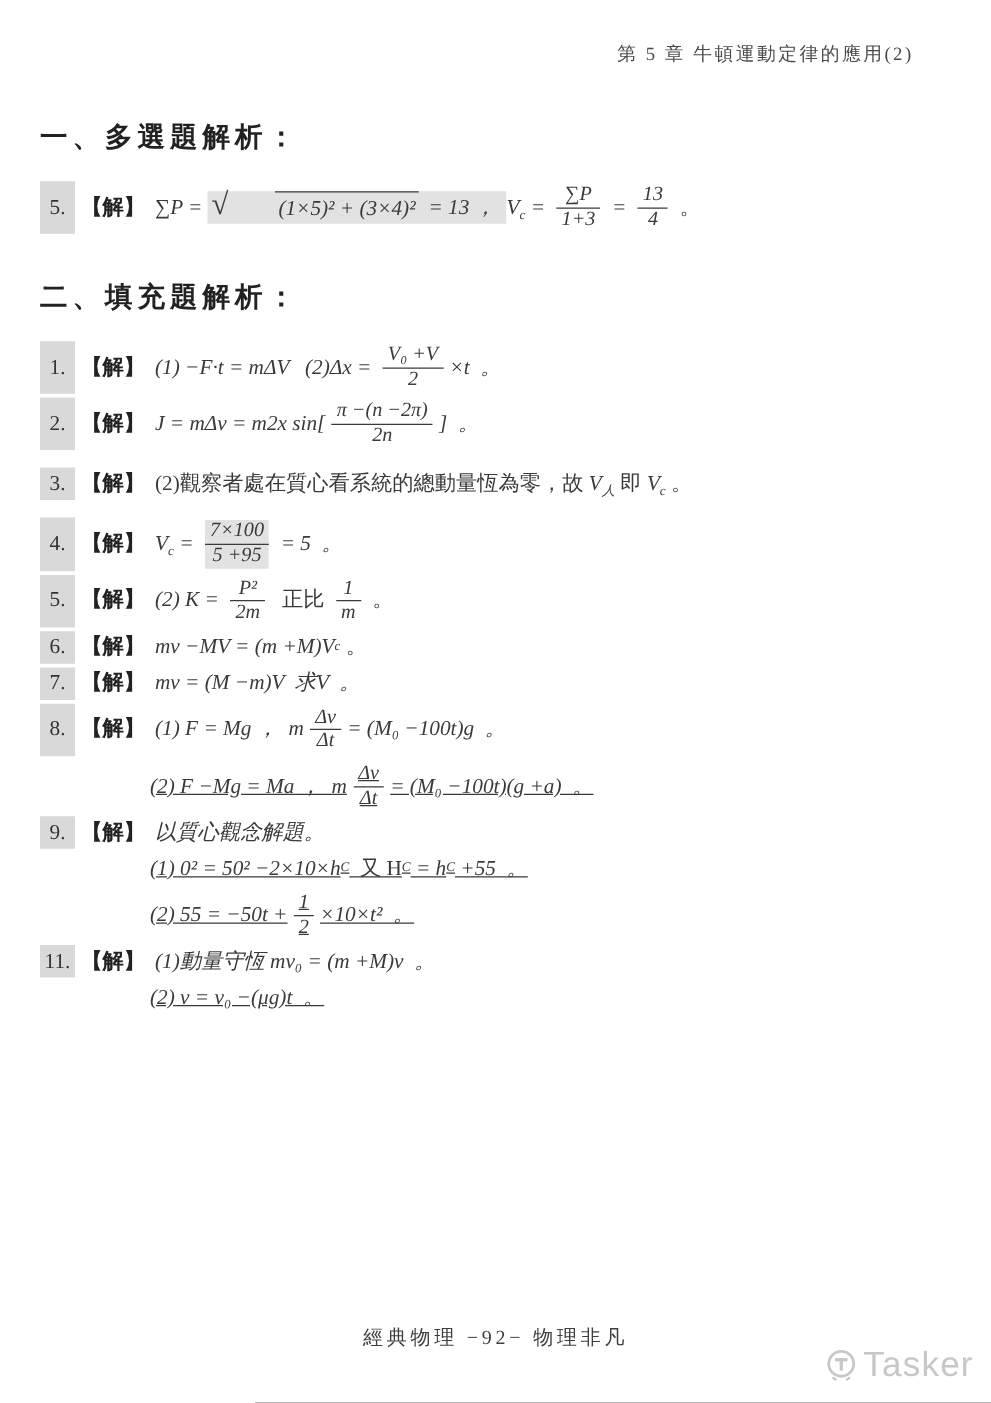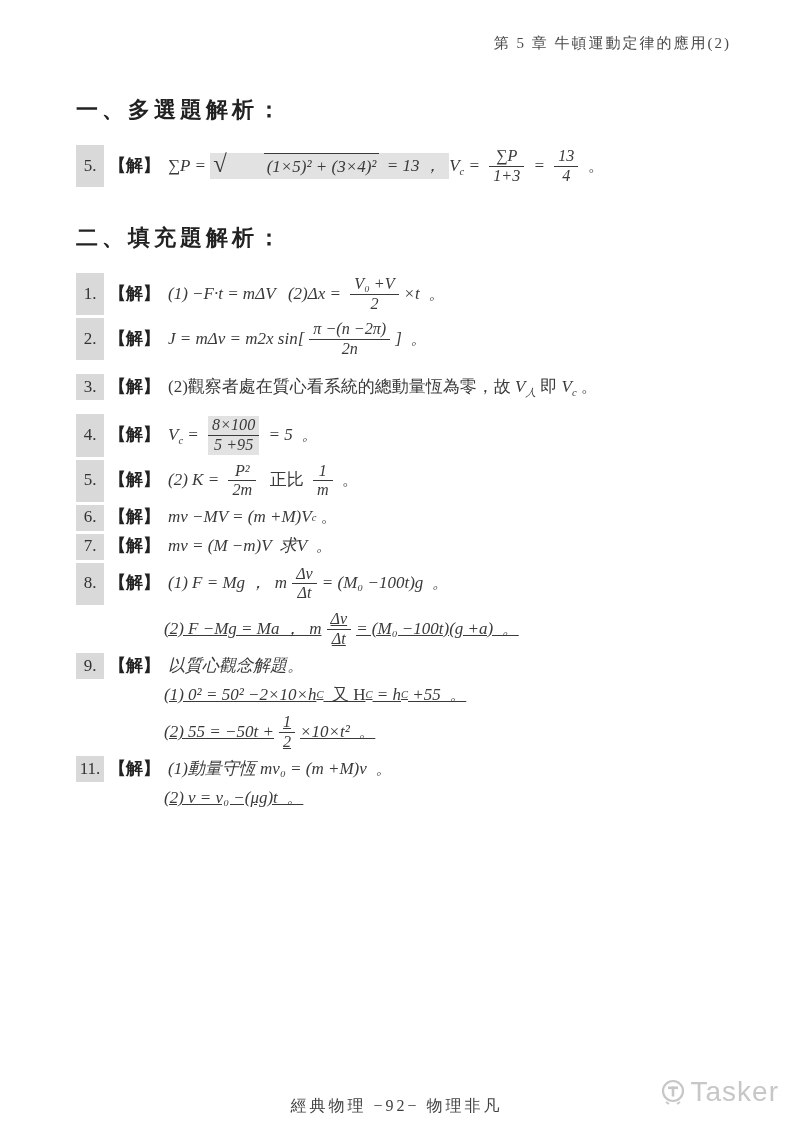--- a/index.html
+++ b/index.html
@@ -2,21 +2,21 @@
 <html><head>
 <meta charset="utf-8">
 <style>
   html,body{margin:0;padding:0;background:#888;}
   .page{
     width:793px;height:1122px;margin:0 auto;background:#ffffff;
     position:relative;overflow:hidden;
     font-family:"Liberation Serif","DejaVu Serif",serif;
     color:#3a3a3a;
   }
-  .content{padding:34px 58px 0 76px;}
+  .content{padding:34px 58px 0 32px;}
   .doc-header{
     text-align:right;font-size:15px;color:#4a4a4a;
     letter-spacing:2px;padding-right:4px;
   }
   .sec-title{
     margin-top:42px;font-size:22px;font-weight:bold;color:#222;
     letter-spacing:4px;
   }
   .sec-title.second{margin-top:36px;}
   .row{
@@ -43,21 +43,21 @@
   .sqrt{display:inline-flex;align-items:flex-start;margin:0 3px;}
   .sqrt .radsign{font-style:normal;font-size:1.45em;line-height:1;margin-right:-3px;transform:translateY(-1px);}
   .sqrt .rad{border-top:1.4px solid #3a3a3a;padding:2px 3px 0 3px;margin-left:40px;}
   .hl{background:#e2e2e2;}
   sub{font-size:0.62em;line-height:0;}
   .cont{margin-left:88px;text-decoration:underline;}
   .tight{margin-top:3px;}
   .gap-lg{margin-top:20px;}
   .gap-md{margin-top:14px;}
   .doc-footer{
-    position:absolute;left:0;right:0;top:1096px;text-align:center;
+    position:absolute;left:0;right:0;top:1060px;text-align:center;
     font-size:16px;letter-spacing:3px;color:#3f3f3f;
   }
   .watermark{
     position:absolute;right:14px;top:1076px;display:flex;align-items:center;
     color:#c7c7c7;font-family:"Liberation Sans","DejaVu Sans",sans-serif;
     font-weight:normal;font-size:28px;letter-spacing:1px;
   }
   .wm-logo{margin-right:3px;display:inline-flex;}
 </style>
 </head>
@@ -121,21 +121,21 @@
         <span class="cjk"> 。</span>
       </span>
     </div>
 
     <div class="row gap-md">
       <span class="inum">4.</span>
       <span class="tag">【解】</span>
       <span class="math">
         <span><span>V</span><sub>c</sub></span>
         <span> = </span>
-        <span class="frac hl"><span class="fn">8×100</span><span class="fd">5 +95</span></span>
+        <span class="frac hl"><span class="fn">7×100</span><span class="fd">5 +95</span></span>
         <span> = 5  。</span>
       </span>
     </div>
 
     <div class="row tight">
       <span class="inum">5.</span>
       <span class="tag">【解】</span>
       <span class="math">
         <span>(2) K = </span>
         <span class="frac"><span class="fn">P²</span><span class="fd">2m</span></span>

